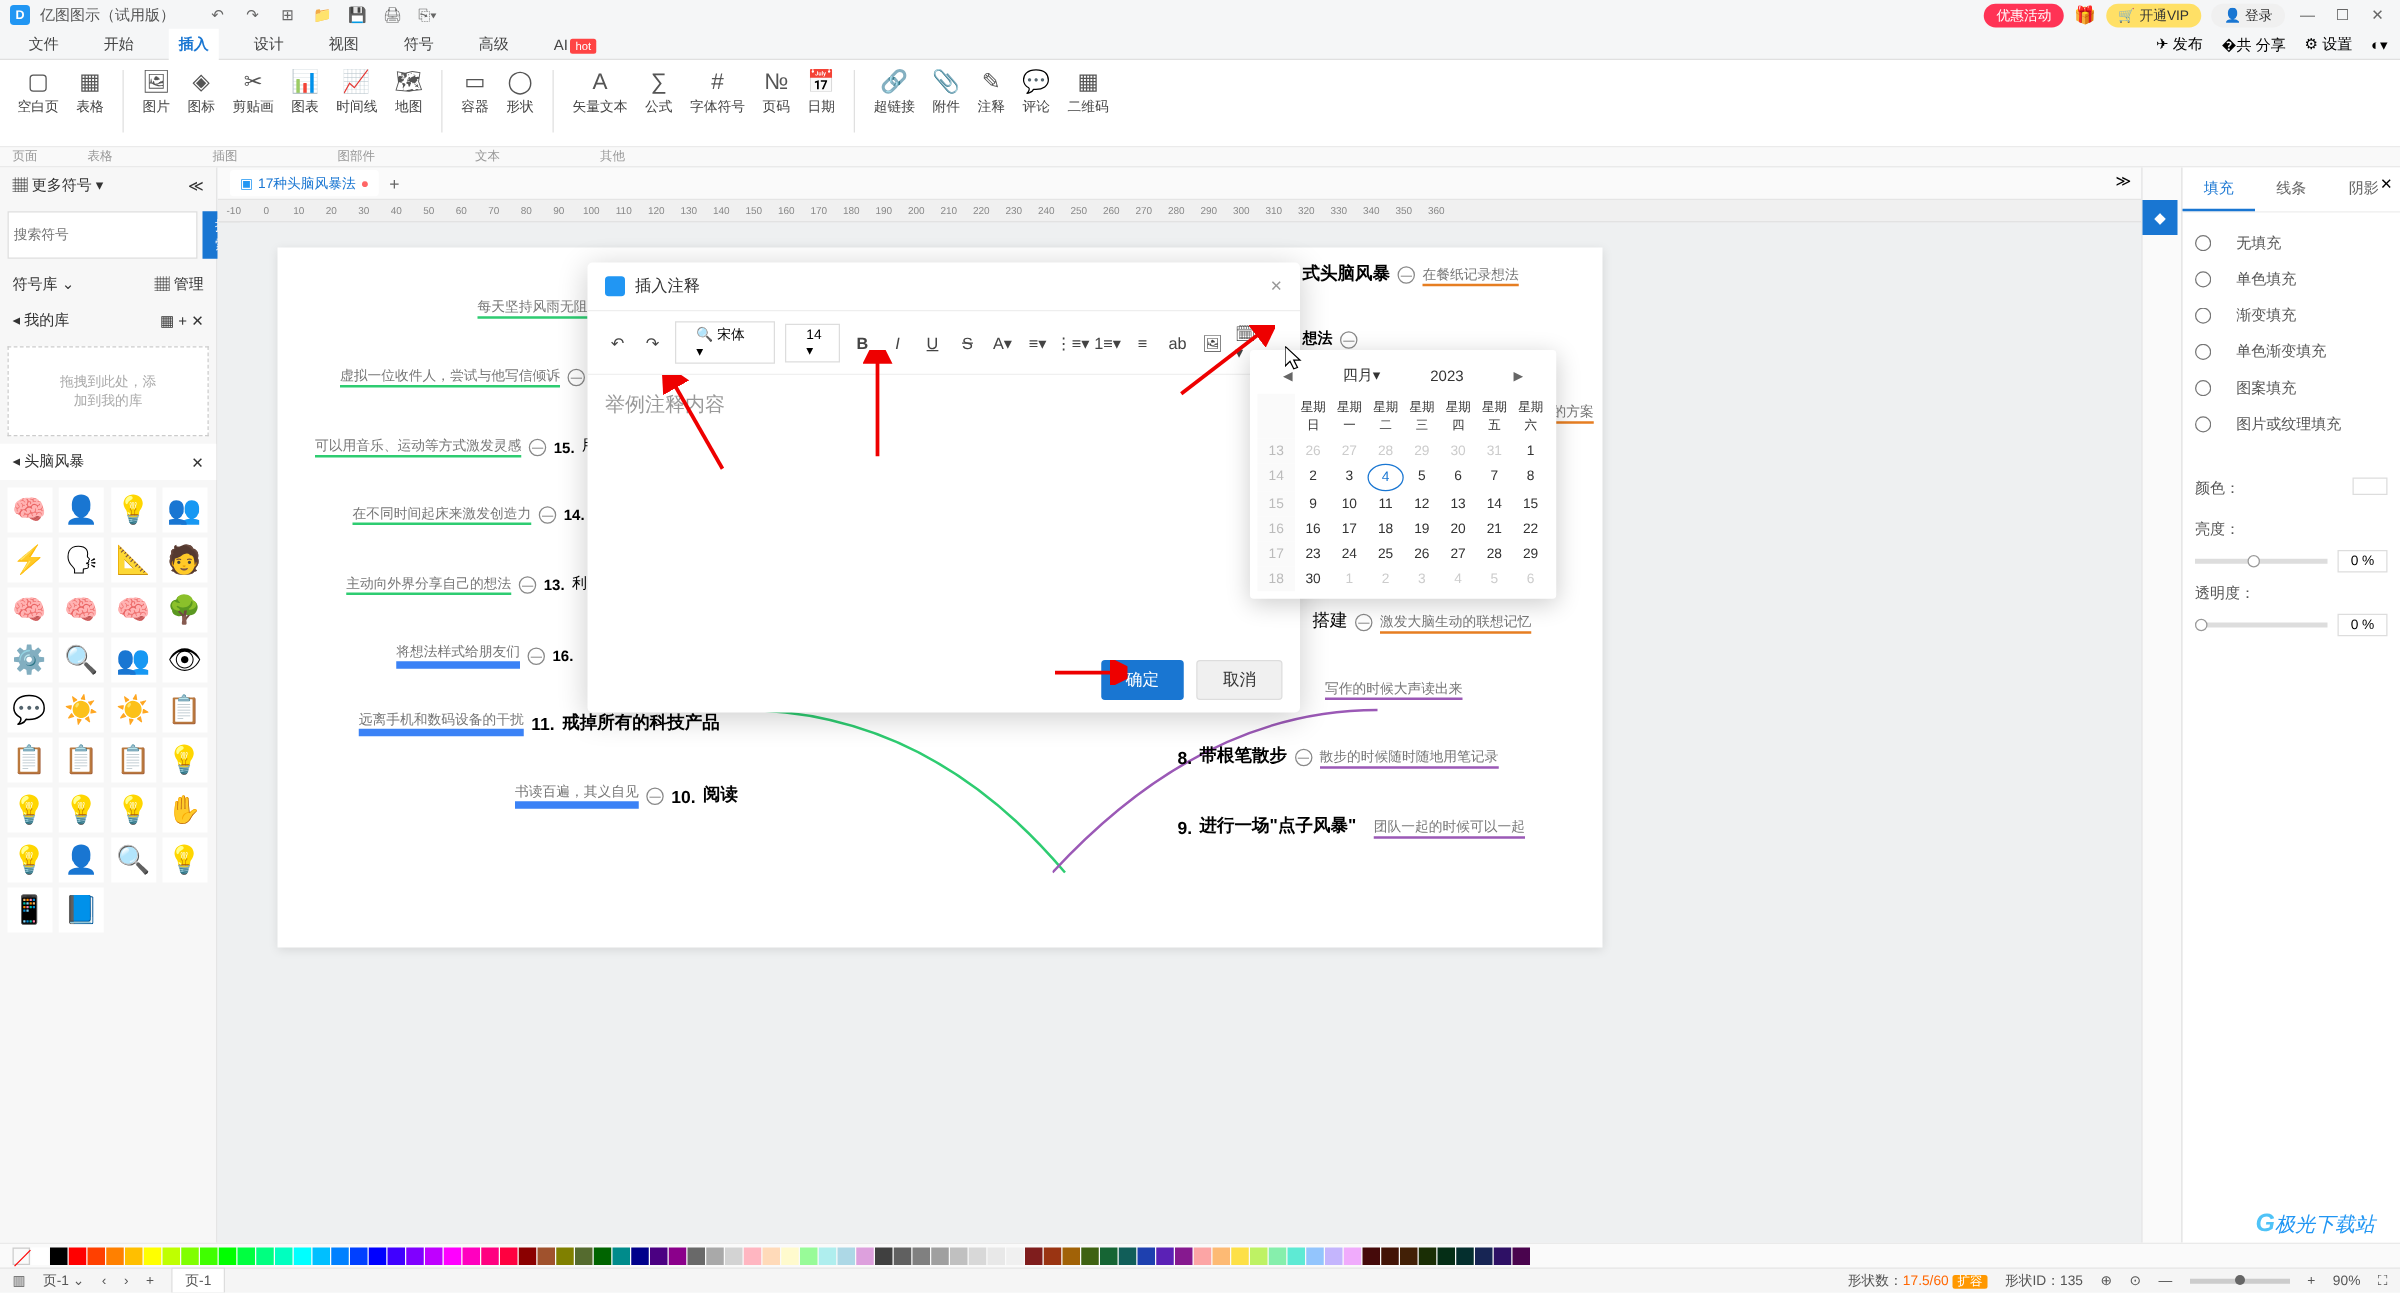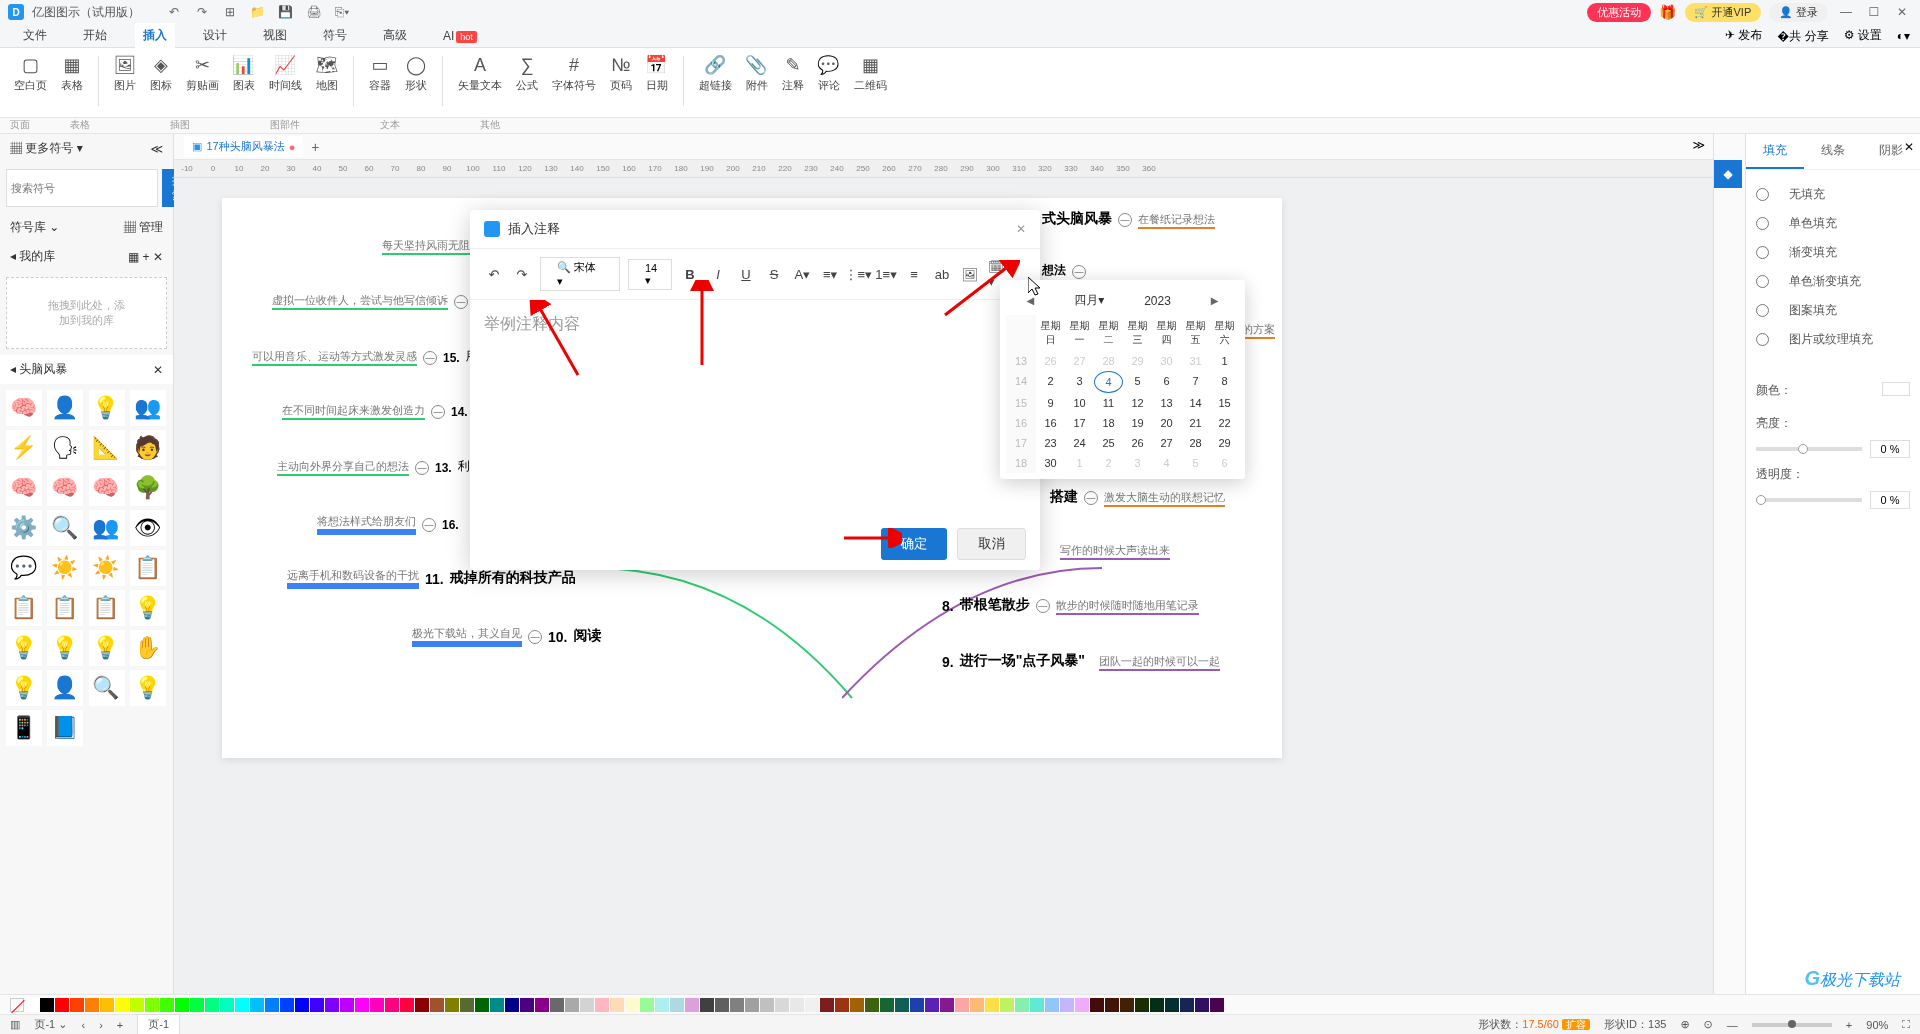--- a/index.html
+++ b/index.html
@@ -414,21 +414,21 @@
             <span class="sub underline-blue">将想法样式给朋友们</span>
             <span class="bullet">—</span>
             <span class="num">16.</span>
           </div>
         <div class="mnode" style="top:370px;left:65px">
             <span class="sub underline-blue">远离手机和数码设备的干扰</span>
             <span class="num" style="font-size:14px">11.</span>
             <span class="txt" style="font-size:14px;font-weight:bold">戒掉所有的科技产品</span>
           </div>
         <div class="mnode" style="top:428px;left:190px">
-            <span class="sub underline-blue">极光下载站，其义自见</span>
+            <span class="sub underline-blue">书读百遍，其义自见</span>
             <span class="bullet">—</span>
             <span class="num" style="font-size:14px">10.</span>
             <span class="txt" style="font-size:14px;font-weight:bold">阅读</span>
           </div>
 
         <svg style="position:absolute;left:370px;top:340px" width="280" height="180">
             <path d="M0,30 Q150,30 260,160" fill="none" stroke="#2ecc71" stroke-width="2"></path>
           </svg>
         <svg style="position:absolute;left:620px;top:340px" width="280" height="180">
             <path d="M260,30 Q120,30 0,160" fill="none" stroke="#9b59b6" stroke-width="2"></path>
@@ -443,21 +443,21 @@
             <span class="txt" style="font-weight:bold">想法</span>
             <span class="bullet">—</span>
           </div>
         <div class="mnode" style="top:124px;left:1020px">
             <span class="sub underline-orange">的方案</span>
           </div>
         <div class="mnode" style="top:237px;left:880px">
             <span class="sub underline-orange">尝试画画代替文字</span>
           </div>
         <div class="mnode" style="top:290px;left:828px">
-            <span class="txt" style="font-weight:bold;font-size:14px">搭建</span>
+            <span class="txt" style="font-weight:normal;font-size:14px">搭建</span>
             <span class="bullet">—</span>
             <span class="sub underline-orange">激发大脑生动的联想记忆</span>
           </div>
         <div class="mnode" style="top:345px;left:838px">
             <span class="sub underline-purple">写作的时候大声读出来</span>
           </div>
         <div class="mnode" style="top:398px;left:720px">
             <span class="num" style="font-size:14px;font-weight:bold">8.</span>
             <span class="txt" style="font-size:14px;font-weight:bold">带根笔散步</span>
             <span class="bullet">—</span>

